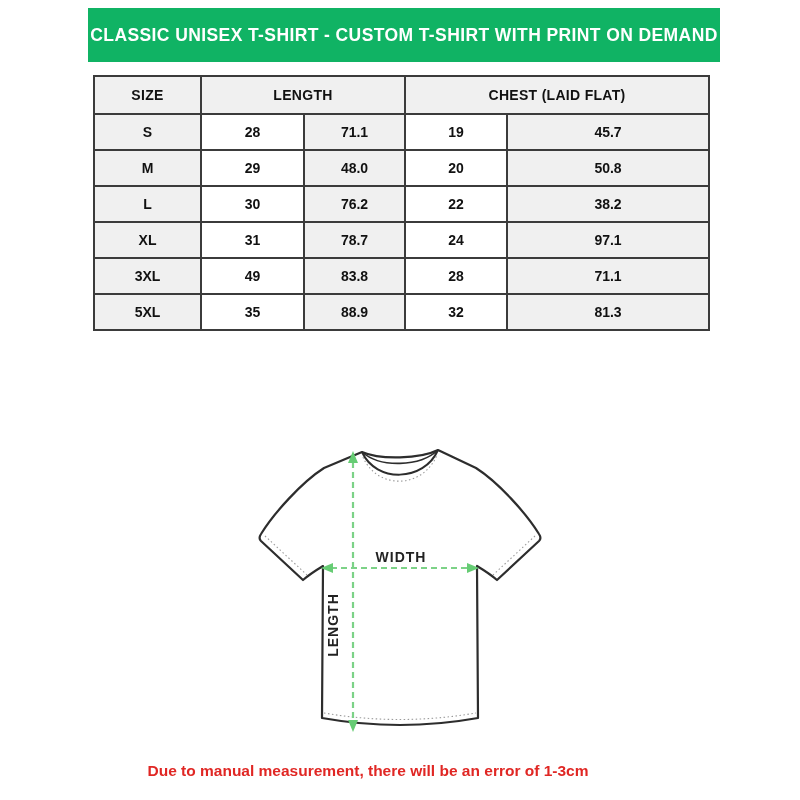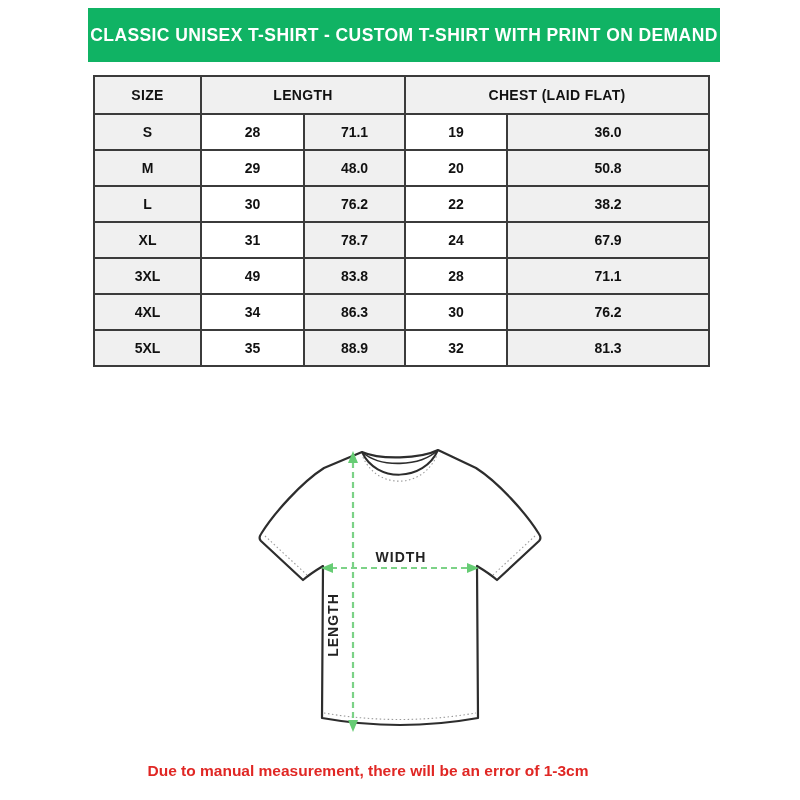--- a/index.html
+++ b/index.html
@@ -114,56 +114,49 @@
         <th colspan="2">LENGTH</th>
         <th colspan="2">CHEST (LAID FLAT)</th>
       </tr>
     </thead>
     <tbody>
       <tr>
         <td class="g">S</td>
         <td class="w">28</td>
         <td class="g">71.1</td>
         <td class="w">19</td>
-        <td class="g">36.0</td>
+        <td class="g">45.7</td>
       </tr>
       <tr>
         <td class="g">M</td>
         <td class="w">29</td>
         <td class="g">48.0</td>
         <td class="w">20</td>
         <td class="g">50.8</td>
       </tr>
       <tr>
         <td class="g">L</td>
         <td class="w">30</td>
         <td class="g">76.2</td>
         <td class="w">22</td>
         <td class="g">38.2</td>
       </tr>
       <tr>
         <td class="g">XL</td>
         <td class="w">31</td>
         <td class="g">78.7</td>
         <td class="w">24</td>
-        <td class="g">67.9</td>
+        <td class="g">97.1</td>
       </tr>
       <tr>
         <td class="g">3XL</td>
         <td class="w">49</td>
         <td class="g">83.8</td>
         <td class="w">28</td>
         <td class="g">71.1</td>
-      </tr>
-      <tr>
-        <td class="g">4XL</td>
-        <td class="w">34</td>
-        <td class="g">86.3</td>
-        <td class="w">30</td>
-        <td class="g">76.2</td>
       </tr>
       <tr>
         <td class="g">5XL</td>
         <td class="w">35</td>
         <td class="g">88.9</td>
         <td class="w">32</td>
         <td class="g">81.3</td>
       </tr>
     </tbody>
   </table>

